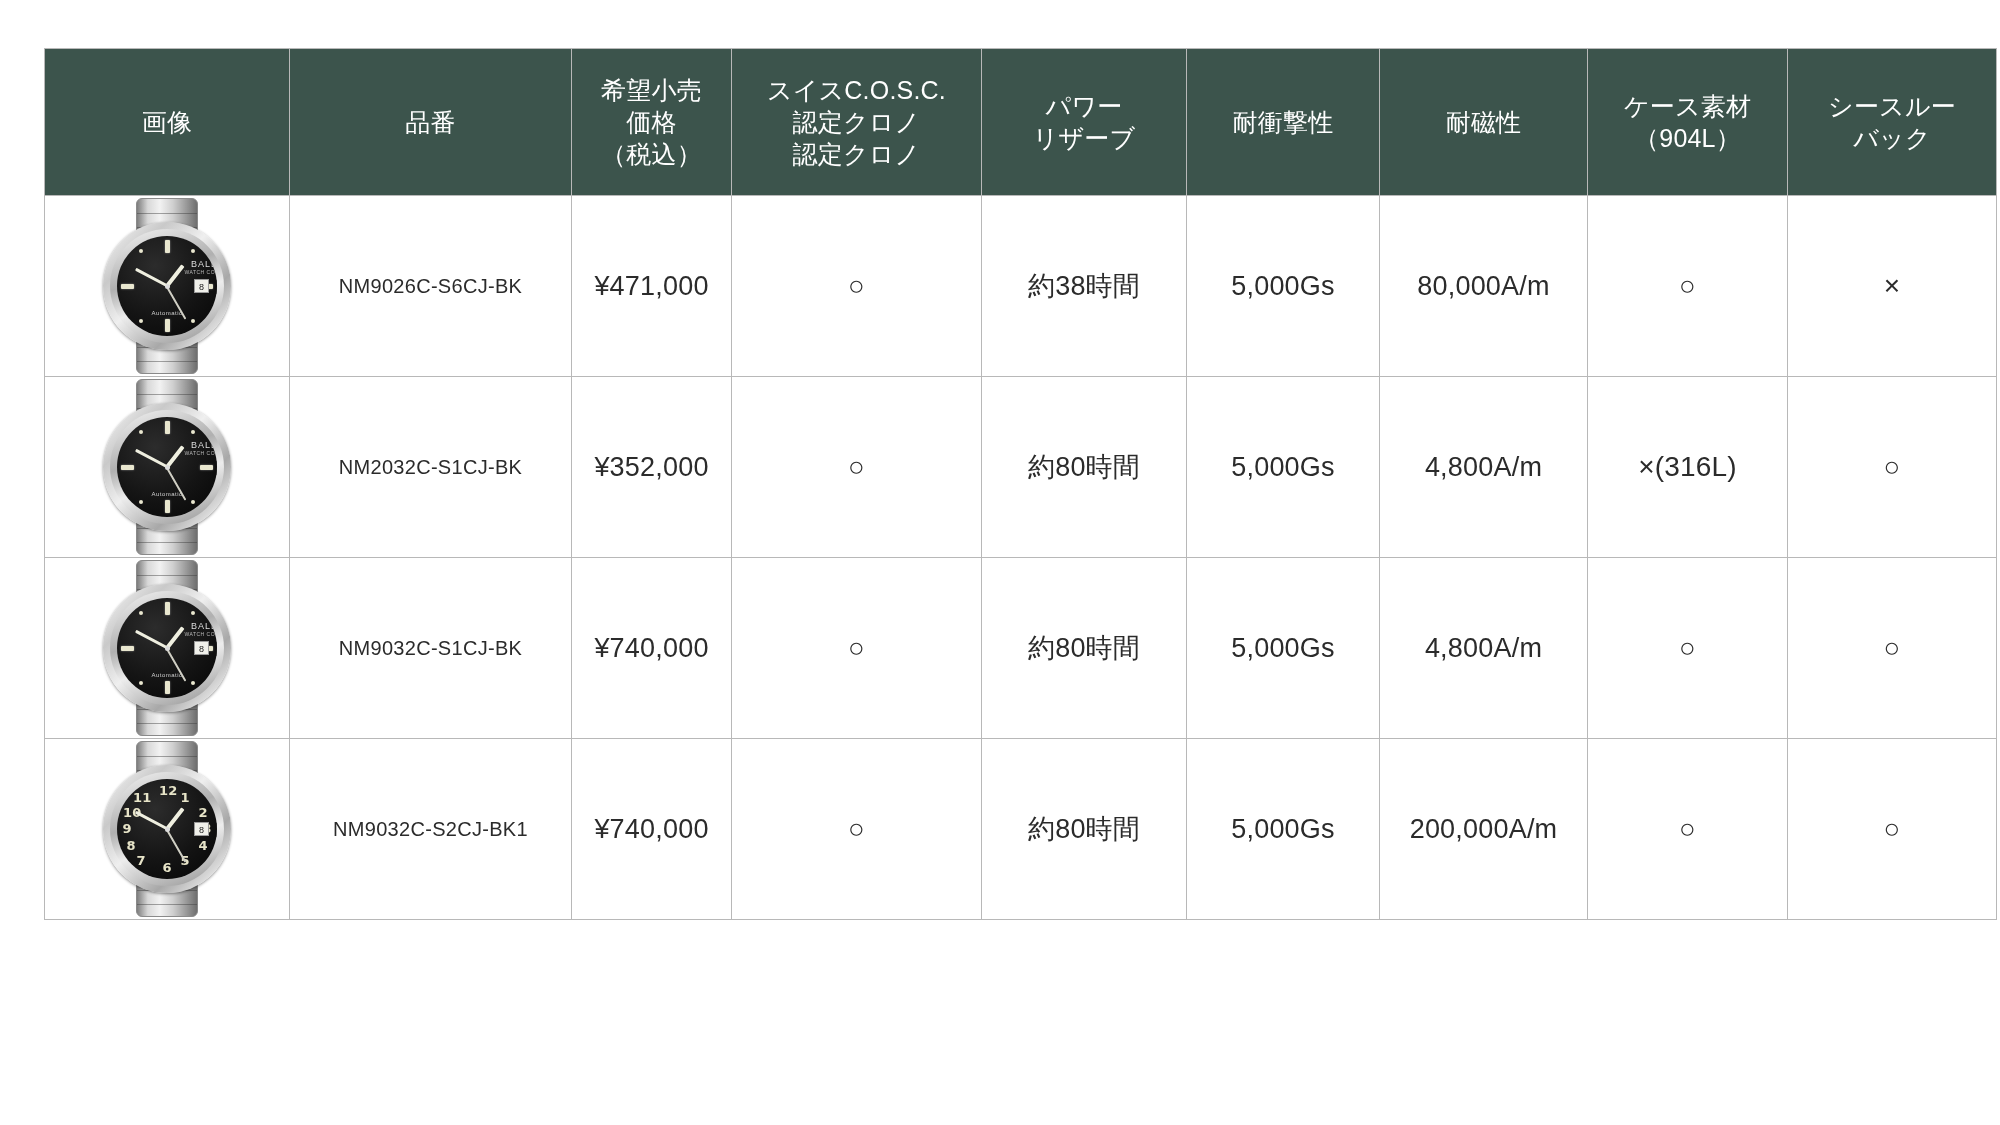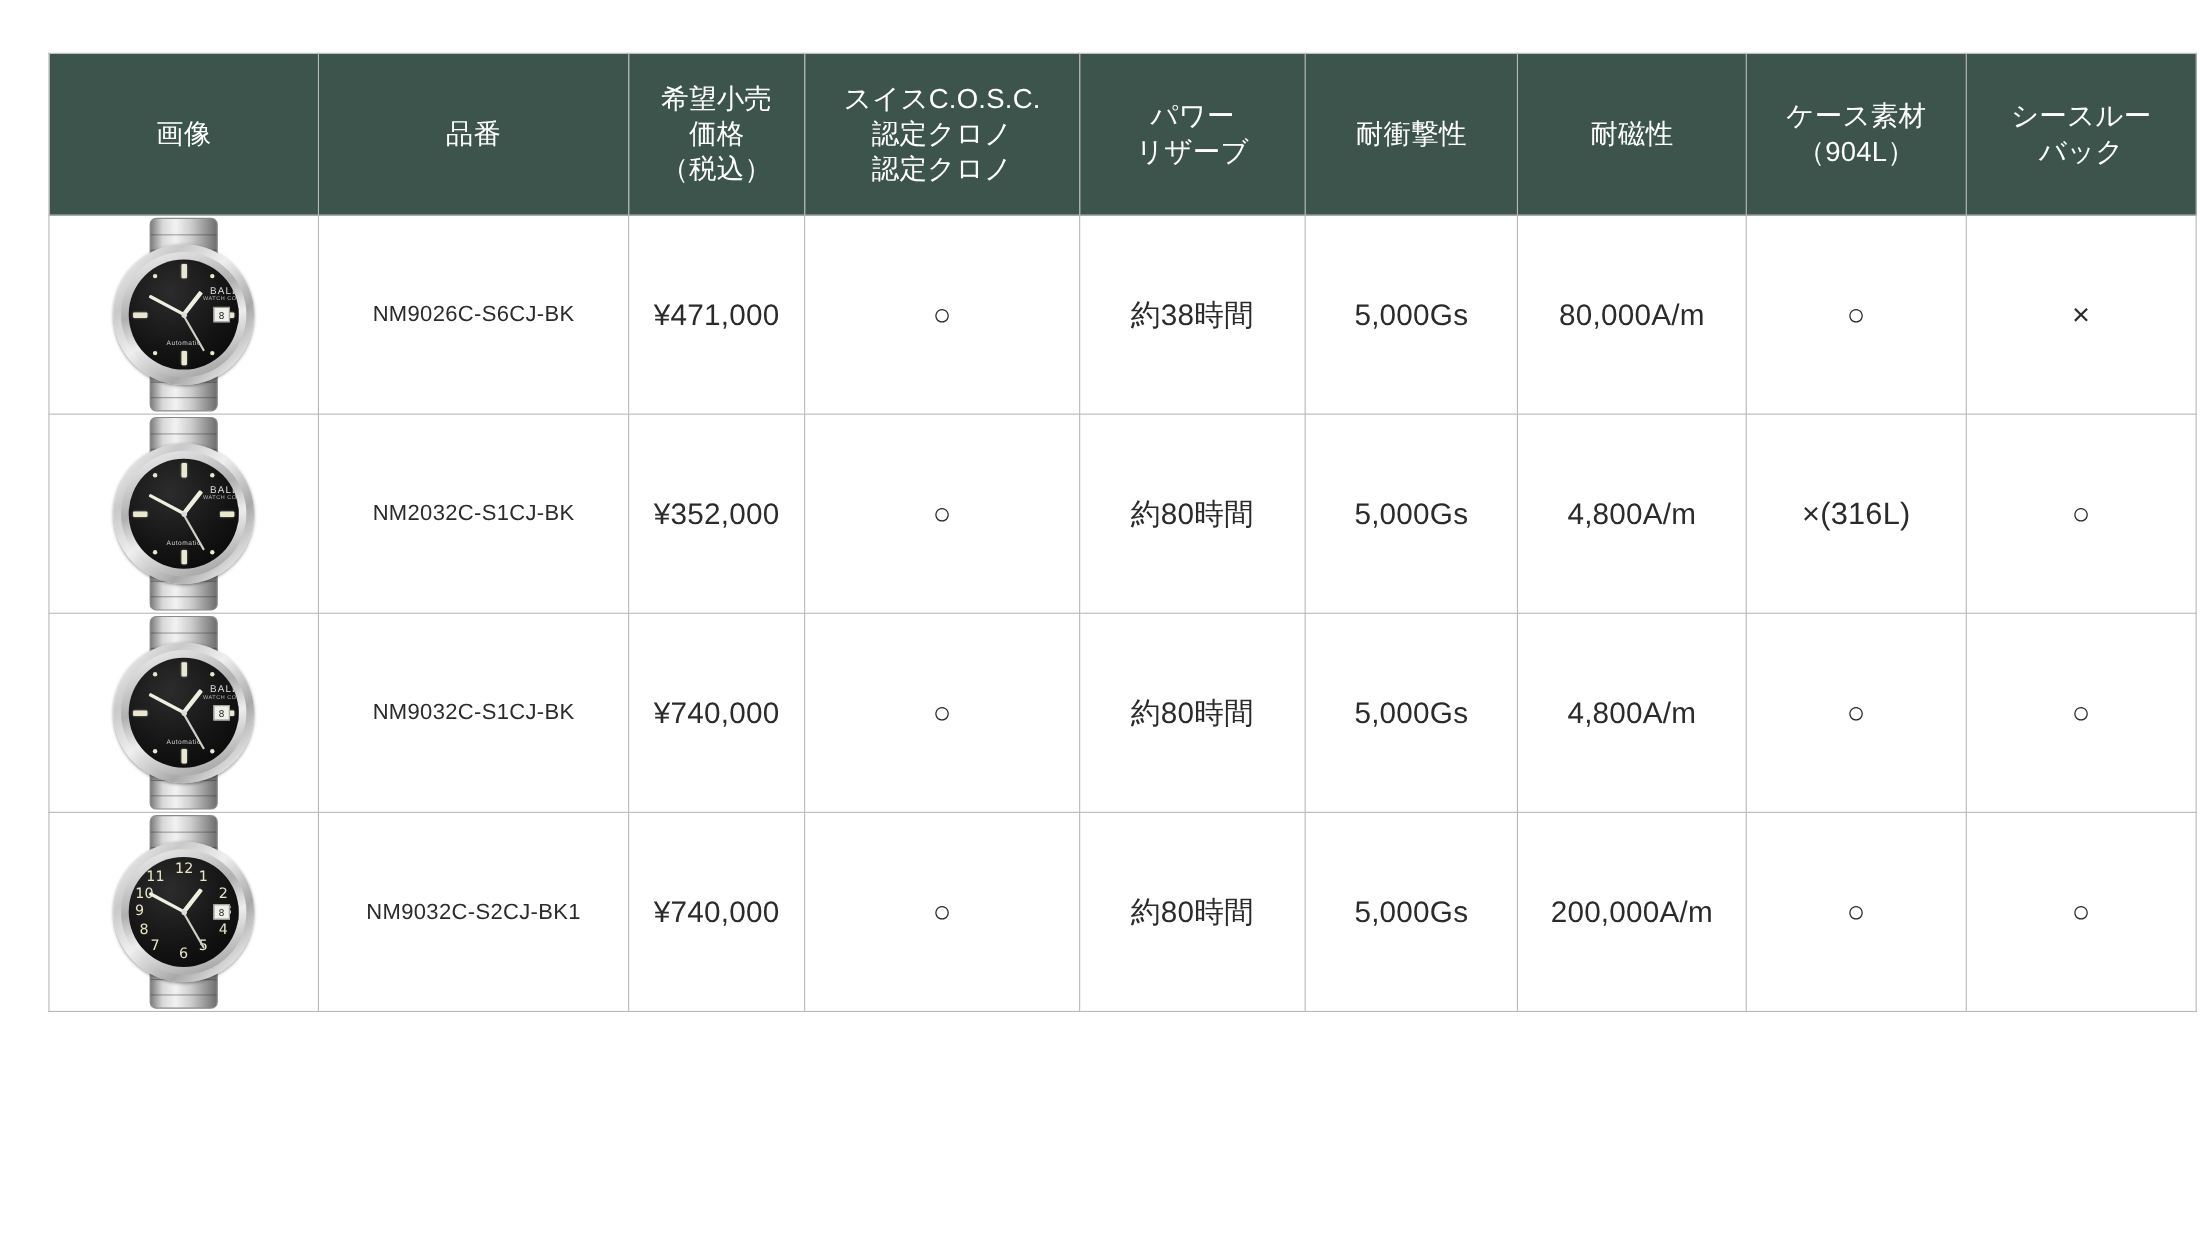--- a/index.html
+++ b/index.html
@@ -189,21 +189,21 @@
     width: 9px; height: 14px;
     background: linear-gradient(180deg,#d9d9d9,#8d8d8d);
     border: 1px solid #777;
     border-radius: 2px;
   }
   
   .dial.numeric .num {
     position: absolute;
     color: #e7e4c8;
     font-size: 13px;
-    font-weight: 400;
+    font-weight: 700;
     font-family: "DejaVu Sans", sans-serif;
     text-align: center;
     width: 16px;
   }
 </style>
 </head>
 <body>
 
 <div class="page">
   <div class="table-wrap">

